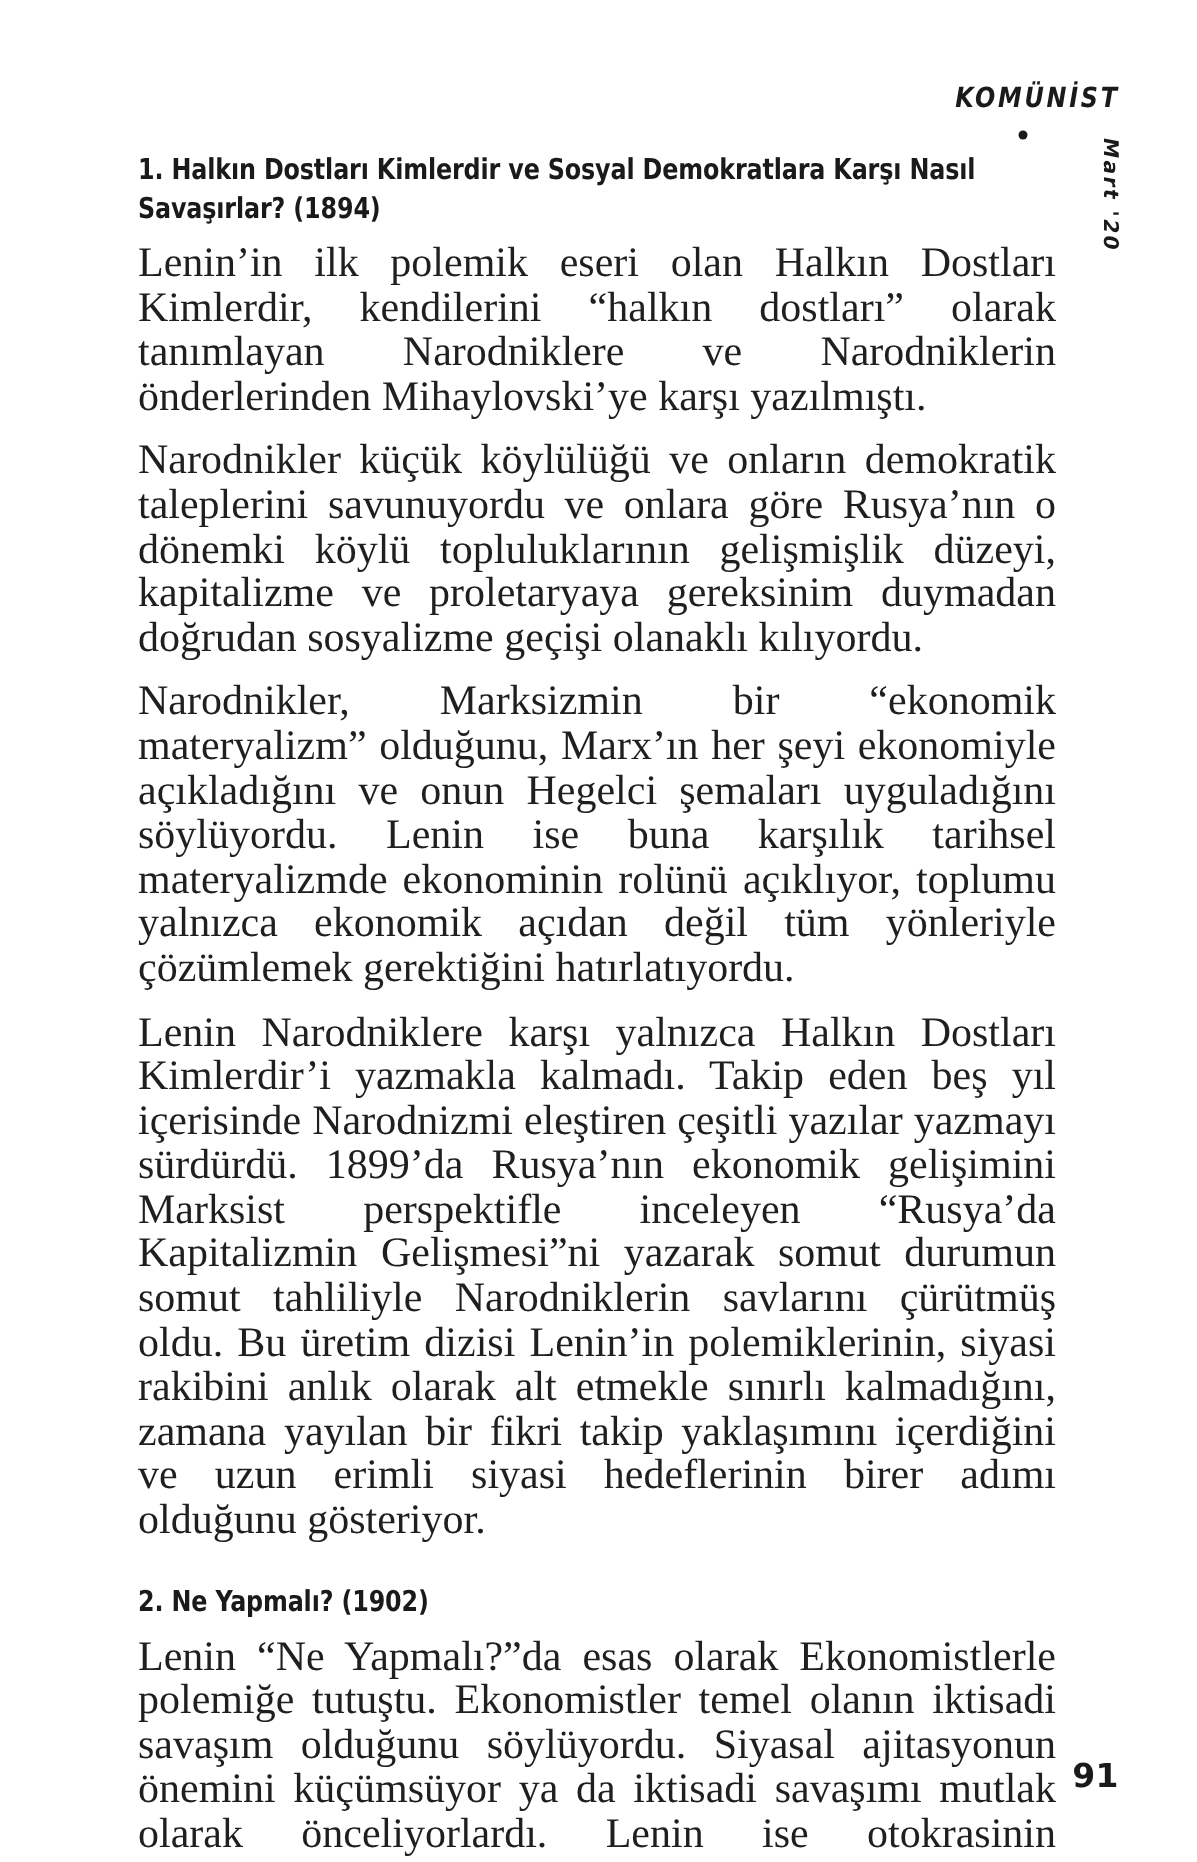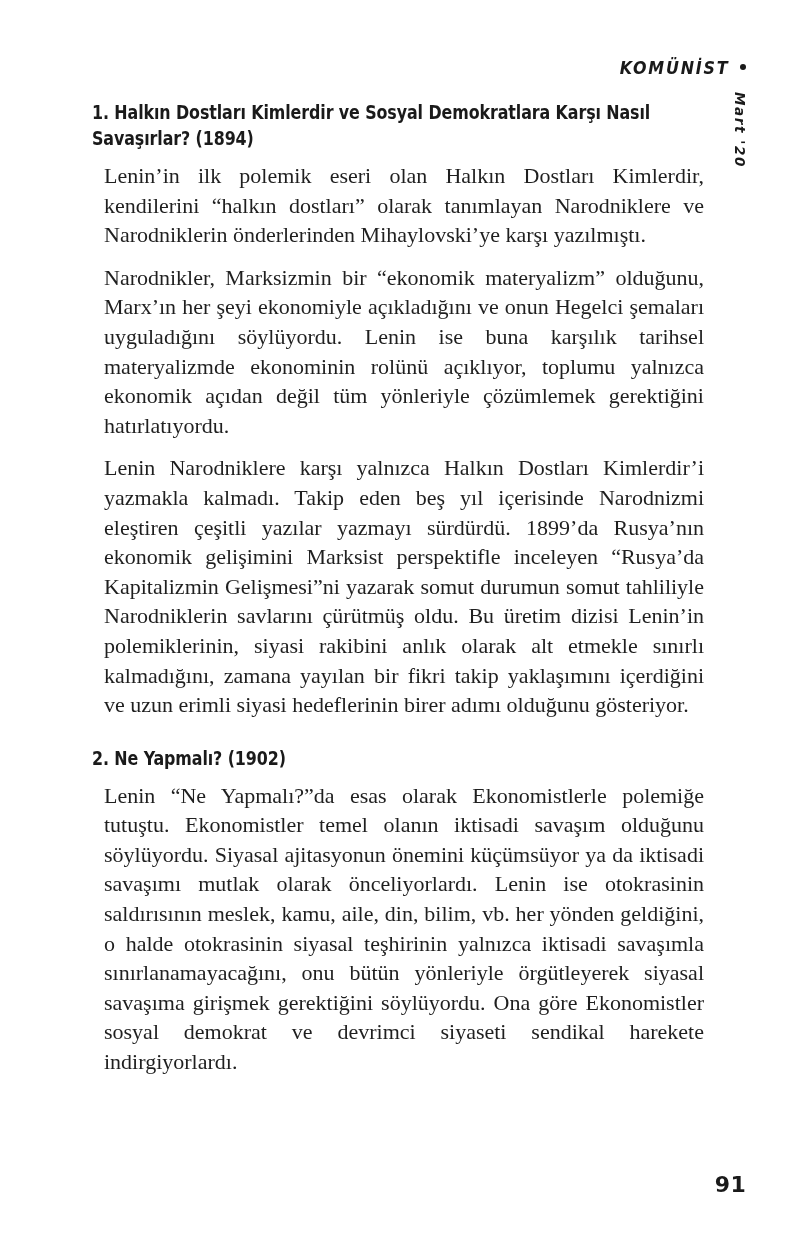--- a/index.html
+++ b/index.html
@@ -26,20 +26,21 @@
 
   
   .running-head {
     position: absolute;
     top: 55px;
     right: 52px;
     display: flex;
     align-items: center;
     gap: 11px;
     height: 24px;
+    flex-direction: column;
   }
   .running-head .masthead {
     font-family: "DejaVu Sans", sans-serif;
     font-weight: 700;
     font-style: italic;
     font-size: 18.5px;
     letter-spacing: 2.1px;
     color: #1a1a1a;
     transform: scaleX(0.86);
     transform-origin: right center;
@@ -93,23 +94,23 @@
     color: #1a1a1a;
     transform: scaleX(0.92);
     transform-origin: left center;
     width: 108.7%;
   }
   h2.section-heading.second {
     margin-top: 26px;
   }
 
   p.body-text {
-    margin: 0 0 13px 12px;
+    margin: 0 0 13px 0;
     font-family: "Liberation Serif", serif;
-    font-size: 22px;
+    font-size: 28px;
     line-height: 29.6px;
     text-align: justify;
     text-justify: inter-word;
     hyphens: manual;
     color: #1f1f1f;
   }
   p.body-text:last-child { margin-bottom: 0; }
 
   
   .folio {
@@ -135,20 +136,21 @@
   </div>
 
   <div class="issue-date">
     <span class="issue-date-text">Mart '20</span>
   </div>
 
   <div class="text-column">
 
     <h2 class="section-heading">1. Halkın Dostları Kimlerdir ve Sosyal Demokratlara Karşı Nasıl Savaşırlar? (1894)</h2>
     <p class="body-text">Lenin’in ilk polemik eseri olan Halkın Dostları Kimlerdir, kendilerini “halkın dostları” olarak tanımlayan Narodniklere ve Narodniklerin önderlerinden Mihaylovski’ye karşı yazılmıştı.</p>
+    <p class="body-text">Narodnikler küçük köylülüğü ve onların demokratik taleplerini savunuyordu ve onlara göre Rusya’nın o dönemki köylü topluluklarının gelişmişlik düzeyi, kapitalizme ve proletaryaya gereksinim duymadan doğrudan sosyalizme geçişi olanaklı kılıyordu.</p>
     <p class="body-text">Narodnikler, Marksizmin bir “ekonomik materyalizm” olduğunu, Marx’ın her şeyi ekonomiyle açıkladığını ve onun Hegelci şemaları uyguladığını söylüyordu. Lenin ise buna karşılık tarihsel materyalizmde ekonominin rolünü açıklıyor, toplumu yalnızca ekonomik açıdan değil tüm yönleriyle çözümlemek gerektiğini hatırlatıyordu.</p>
     <p class="body-text">Lenin Narodniklere karşı yalnızca Halkın Dostları Kimlerdir’i yazmakla kalmadı. Takip eden beş yıl içerisinde Narodnizmi eleştiren çeşitli yazılar yazmayı sürdürdü. 1899’da Rusya’nın ekonomik gelişimini Marksist perspektifle inceleyen “Rusya’da Kapitalizmin Gelişmesi”ni yazarak somut durumun somut tahliliyle Narodniklerin savlarını çürütmüş oldu. Bu üretim dizisi Lenin’in polemiklerinin, siyasi rakibini anlık olarak alt etmekle sınırlı kalmadığını, zamana yayılan bir fikri takip yaklaşımını içerdiğini ve uzun erimli siyasi hedeflerinin birer adımı olduğunu gösteriyor.</p>
 
     <h2 class="section-heading second">2. Ne Yapmalı? (1902)</h2>
     <p class="body-text">Lenin “Ne Yapmalı?”da esas olarak Ekonomistlerle polemiğe tutuştu. Ekonomistler temel olanın iktisadi savaşım olduğunu söylüyordu. Siyasal ajitasyonun önemini küçümsüyor ya da iktisadi savaşımı mutlak olarak önceliyorlardı. Lenin ise otokrasinin saldırısının meslek, kamu, aile, din, bilim, vb. her yönden geldiğini, o halde otokrasinin siyasal teşhirinin yalnızca iktisadi savaşımla sınırlanamayacağını, onu bütün yönleriyle örgütleyerek siyasal savaşıma girişmek gerektiğini söylüyordu. Ona göre Ekonomistler sosyal demokrat ve devrimci siyaseti sendikal harekete indirgiyorlardı.</p>
 
   </div>
 
   <div class="folio">91</div>
 

